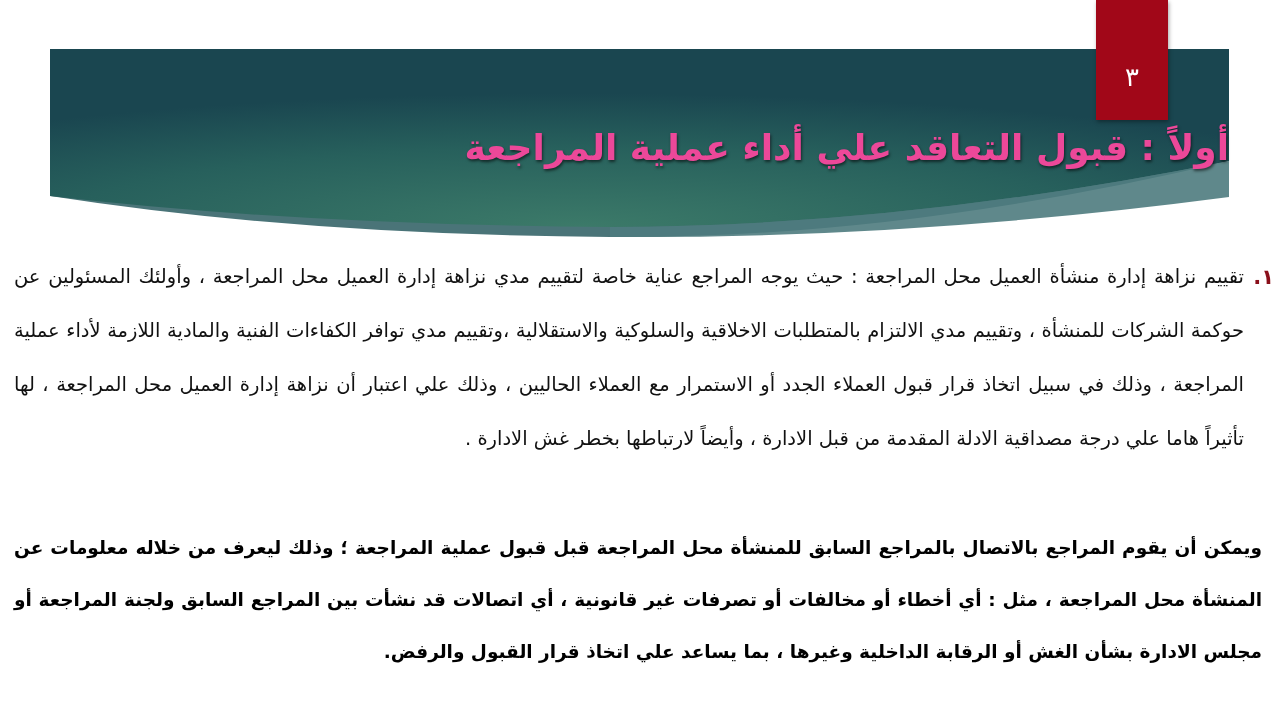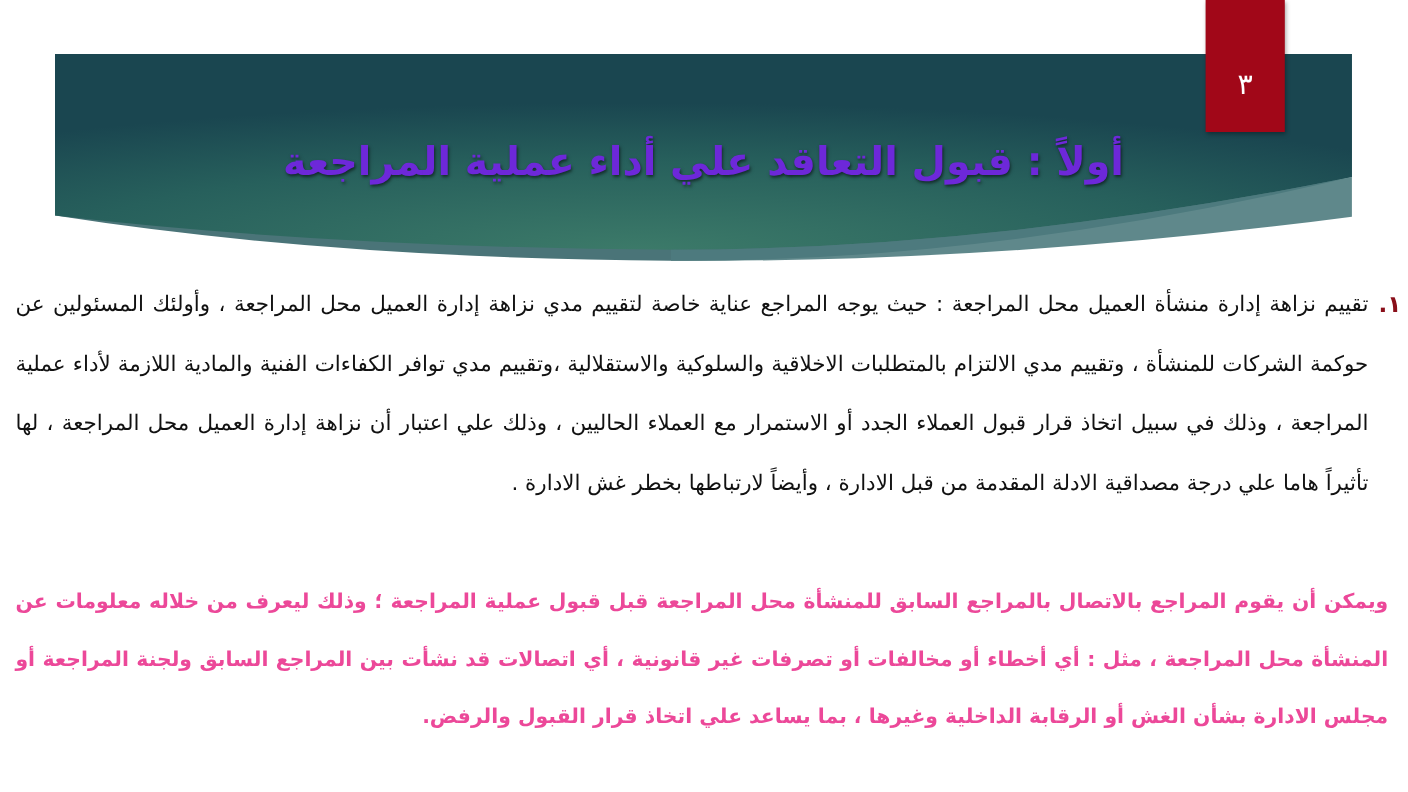--- a/index.html
+++ b/index.html
@@ -1,32 +1,32 @@
 <!DOCTYPE html>
 <html><head>
 <meta charset="utf-8">
 <style>
   html, body { margin:0; padding:0; }
   body { width:1280px; height:720px; background:#ffffff; position:relative; overflow:hidden;
          font-family:"DejaVu Sans", "Liberation Sans", sans-serif; }
   .banner { position:absolute; left:50px; top:49px; width:1179px; height:190px; }
   .banner svg { position:absolute; left:0; top:0; }
-  .title { position:absolute; left:50px; top:118px; width:1179px; text-align:center; direction:rtl;
-           color:#6d28d9; font-weight:bold; font-size:36px; line-height:60px;
+  .title { position:absolute; left:50px; top:118px; width:1179px; text-align:right; direction:rtl;
+           color:#ec4899; font-weight:bold; font-size:36px; line-height:60px;
            text-shadow:1px 2px 3px rgba(0,0,0,0.55); }
   .page-badge { position:absolute; left:1096px; top:0; width:72px; height:120px; background:#a10718;
                 box-shadow:1px 2px 4px rgba(0,0,0,0.35); color:#fff; text-align:center;
                 font-size:26px; line-height:26px; }
   .page-badge span { position:absolute; left:0; right:0; top:64px; }
   .item { position:absolute; left:14px; top:250px; width:1230px; direction:rtl; text-align:justify;
           font-size:19.5px; line-height:54px; color:#111; }
   .num { position:absolute; right:-30px; top:0; color:#8a0f1a; font-weight:bold; font-size:21px; }
   .item b { font-weight:normal; }
   .para { position:absolute; left:14px; top:522px; width:1248px; direction:rtl; text-align:justify;
-          font-size:18.5px; line-height:52px; color:#ec4899; font-weight:bold; }
+          font-size:18.5px; line-height:52px; color:#000000; font-weight:bold; }
 </style>
 </head>
 <body>
 
 <div class="banner">
   <svg width="1179" height="190" viewBox="0 0 1179 190">
     <defs>
       <radialGradient id="bg" cx="0.45" cy="1.0" r="0.75">
         <stop offset="0" stop-color="#3c7a69"></stop>
         <stop offset="0.6" stop-color="#27605c"></stop>

